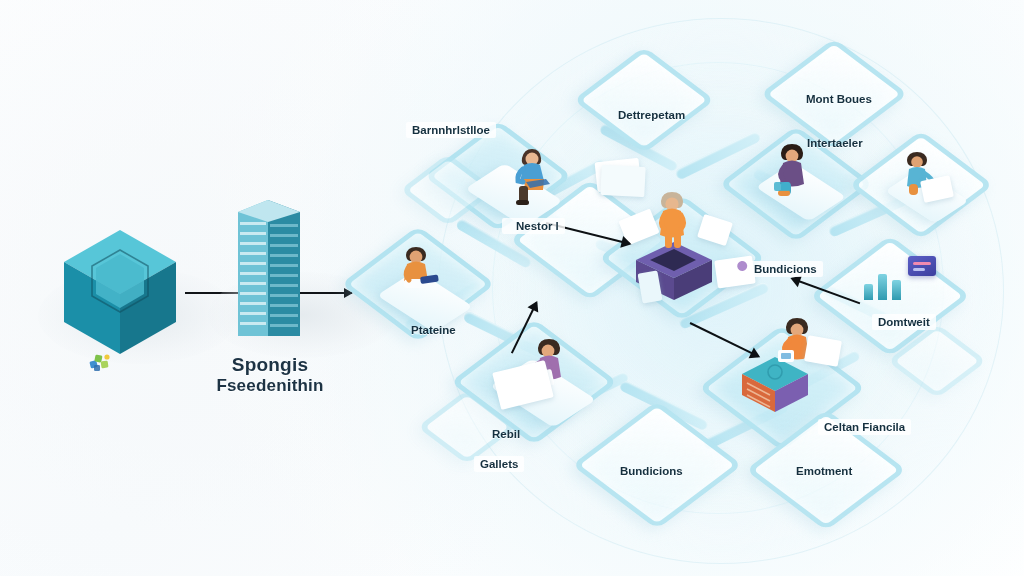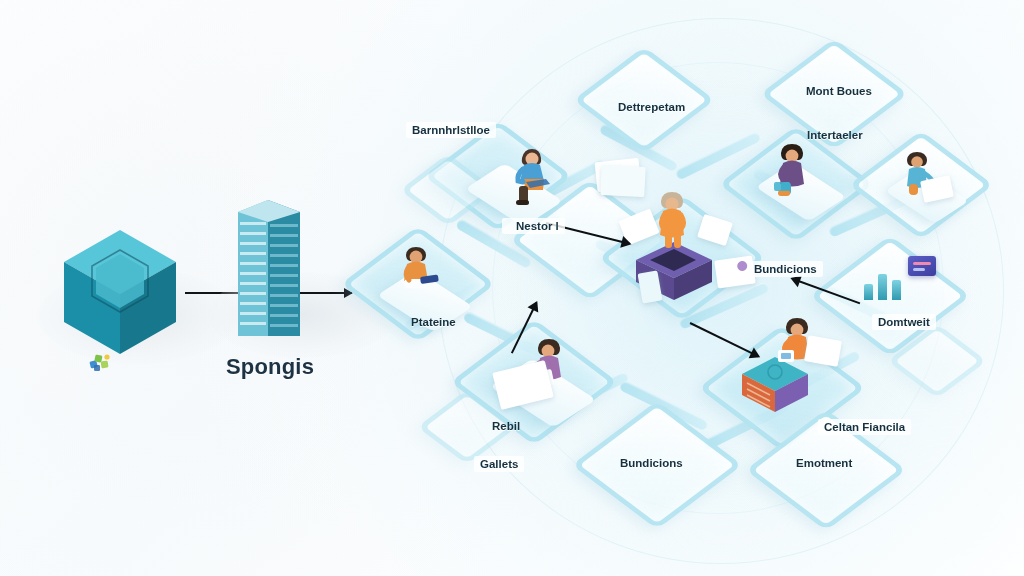--- a/index.html
+++ b/index.html
@@ -67,21 +67,21 @@
   }
 
   
   .nlabel {
     position:absolute; white-space:nowrap;
     color:#15303f; font-weight:700; font-size:11.5px;
     padding:2px 6px; border-radius:2px;
     background: rgba(255,255,255,.82);
     text-shadow:0 1px 0 rgba(255,255,255,.85);
   }
-  .nlabel.plain { background: transparent; }
+  .nlabel.plain { background: transparent; margin-top: 8px; }
 
   
   .person { position:absolute; }
 
   .box3d { position:absolute; }
 
   .paper {
     position:absolute; background:#fff; border-radius:2px;
     box-shadow:0 2px 5px rgba(140,180,200,.35);
   }
@@ -164,21 +164,22 @@
         <rect x="38" y="68" width="28" height="3"></rect>
           <rect x="38" y="78" width="28" height="3"></rect>
         <rect x="38" y="88" width="28" height="3"></rect>
           <rect x="38" y="98" width="28" height="3"></rect>
         <rect x="38" y="108" width="28" height="3"></rect>
           <rect x="38" y="118" width="28" height="3"></rect>
         <rect x="38" y="128" width="28" height="3"></rect>
       </g>
     </svg>
   </div>
-  <div class="caption" style="left:196px; top:352px; width:148px; font-size:22px;">Spongis</div>
+  <div class="caption" style="left:196px; top:352px; width:148px; font-size:19px;">Spongis</div>
+  <div class="caption" style="left:196px; top:375px; width:148px; font-size:17px;">Fseedenithin</div>
 
   <div class="arrow-h" style="left:300px; top:292px; width:52px;"></div>
 
   <div class="connector" style="left:400px; top:300px; width:86px; transform:rotate(-30deg);"></div>
   <div class="connector" style="left:452px; top:238px; width:84px; transform:rotate(30deg);"></div>
   <div class="connector" style="left:520px; top:178px; width:90px; transform:rotate(-28deg);"></div>
   <div class="connector" style="left:596px; top:142px; width:86px; transform:rotate(28deg);"></div>
   <div class="connector" style="left:672px; top:150px; width:92px; transform:rotate(-26deg);"></div>
   <div class="connector" style="left:750px; top:186px; width:88px; transform:rotate(26deg);"></div>
   <div class="connector" style="left:826px; top:210px; width:86px; transform:rotate(-24deg);"></div>

